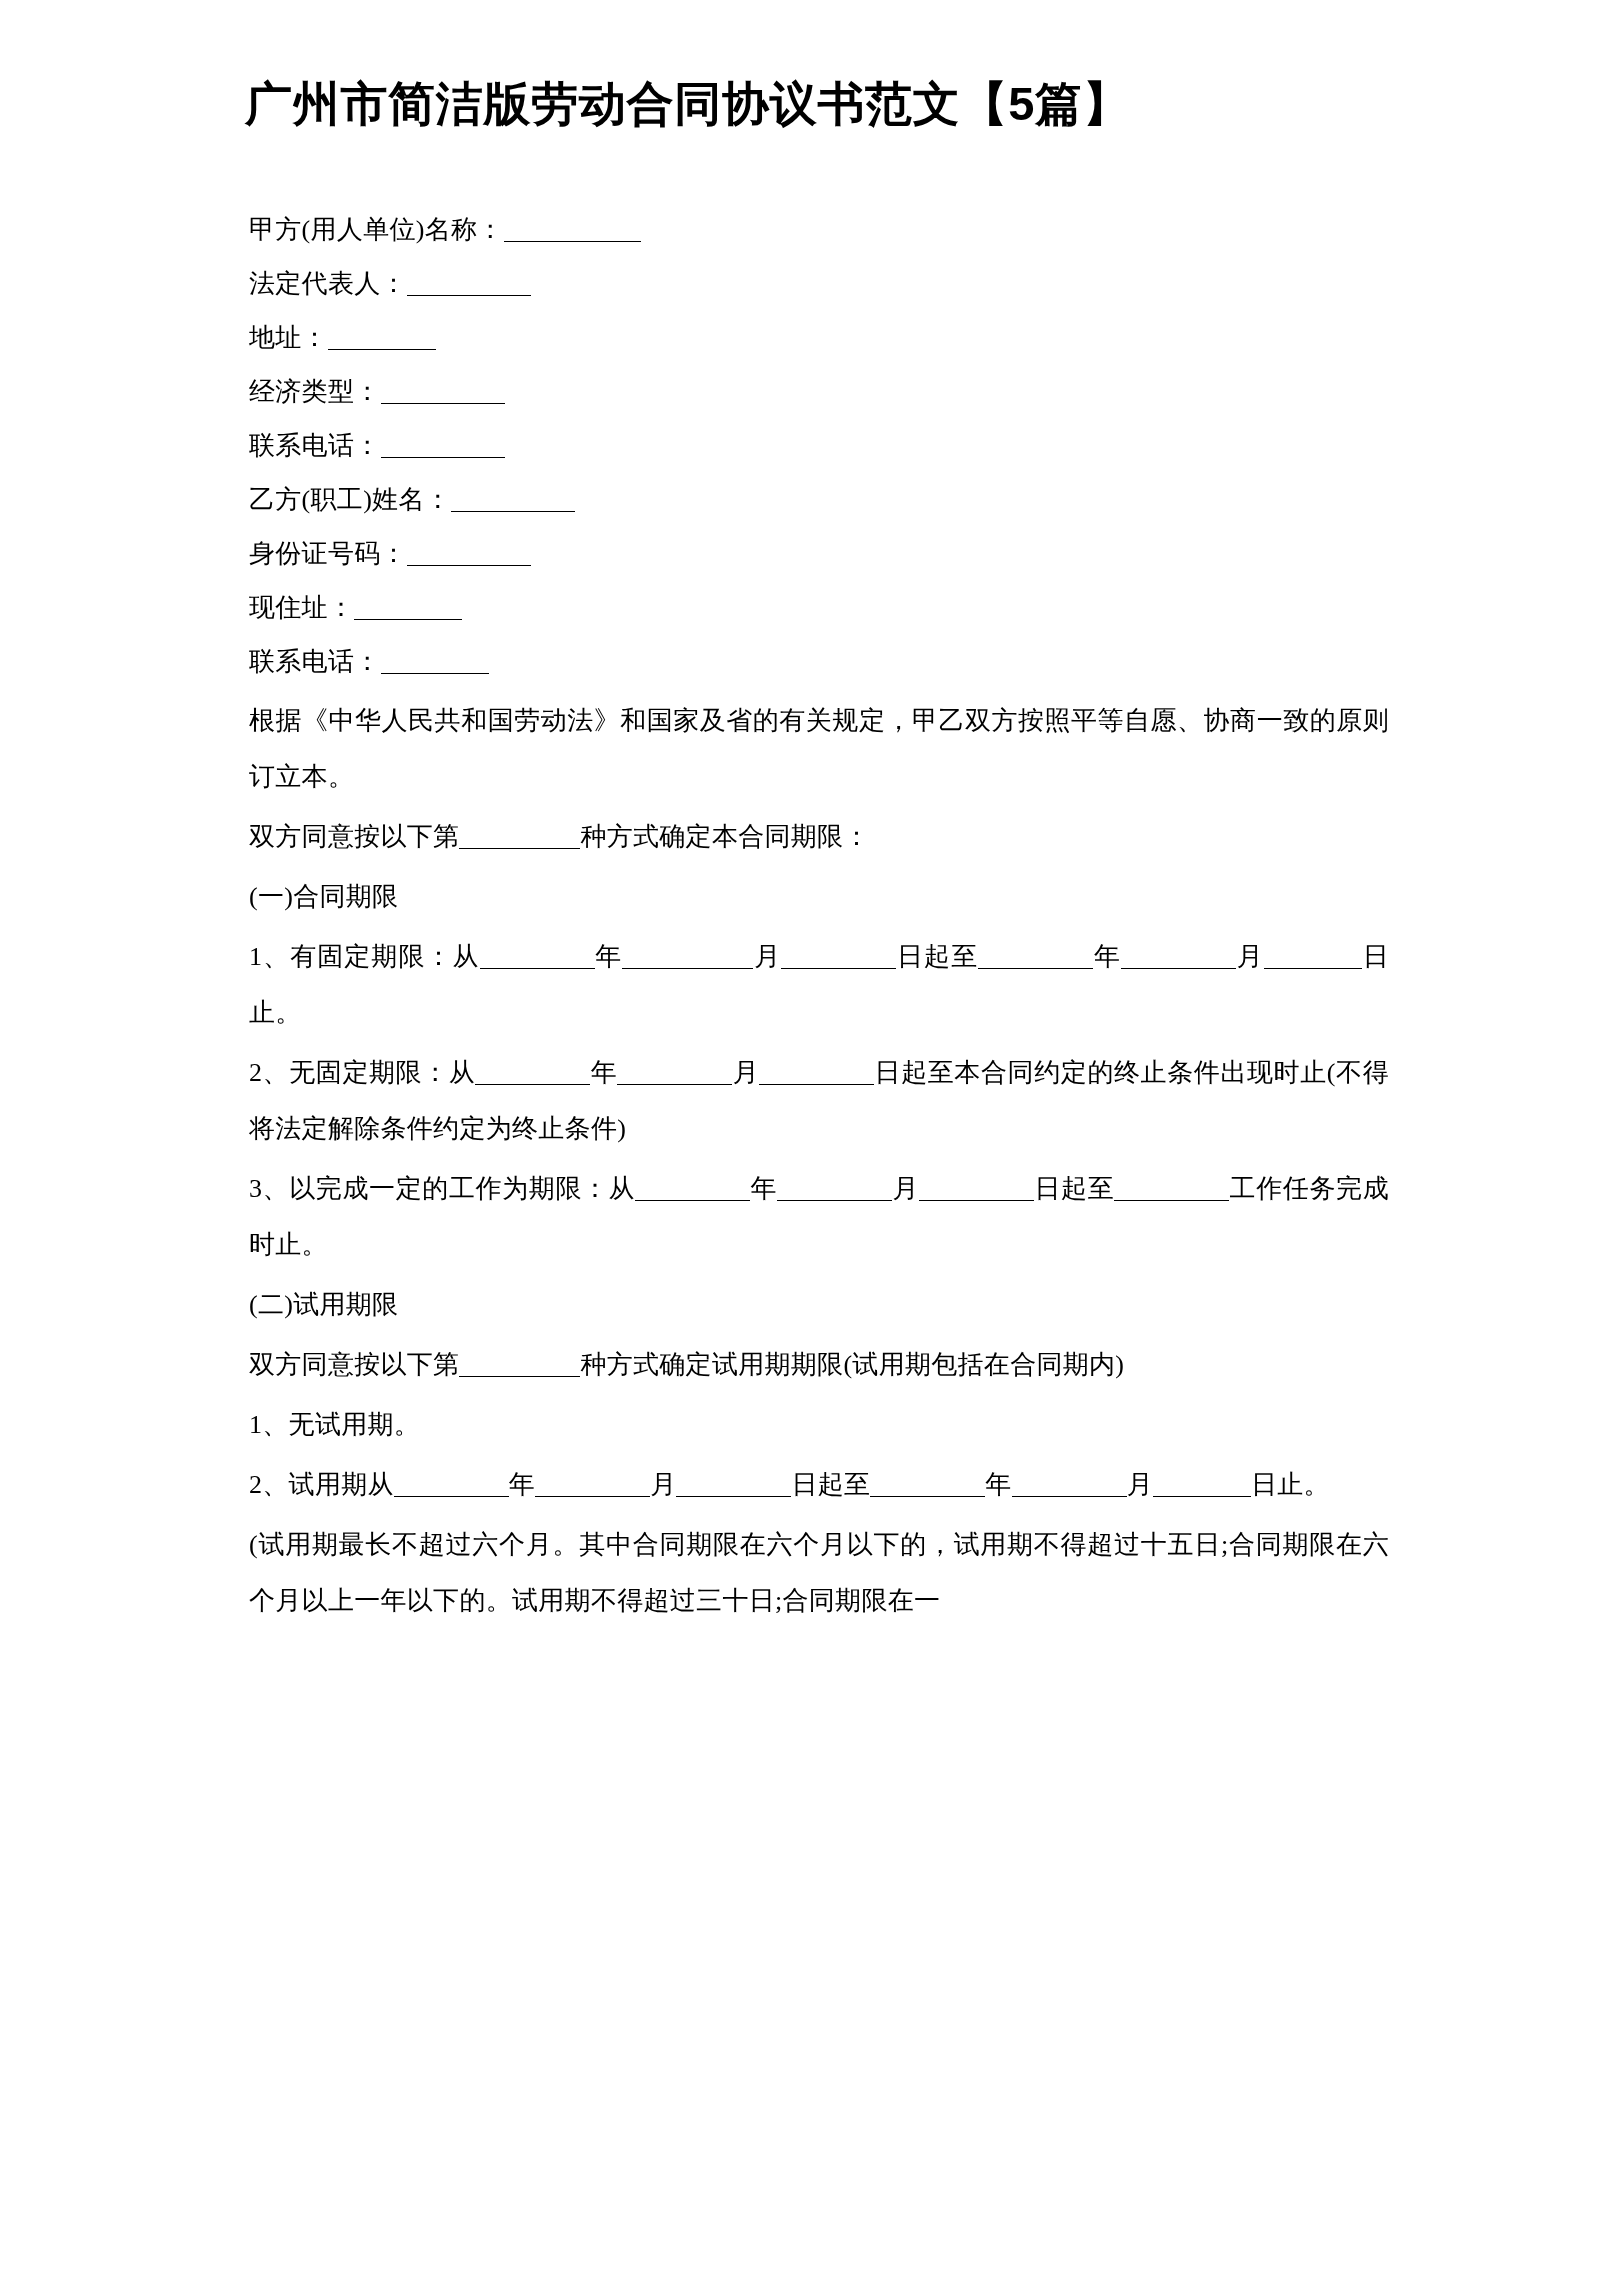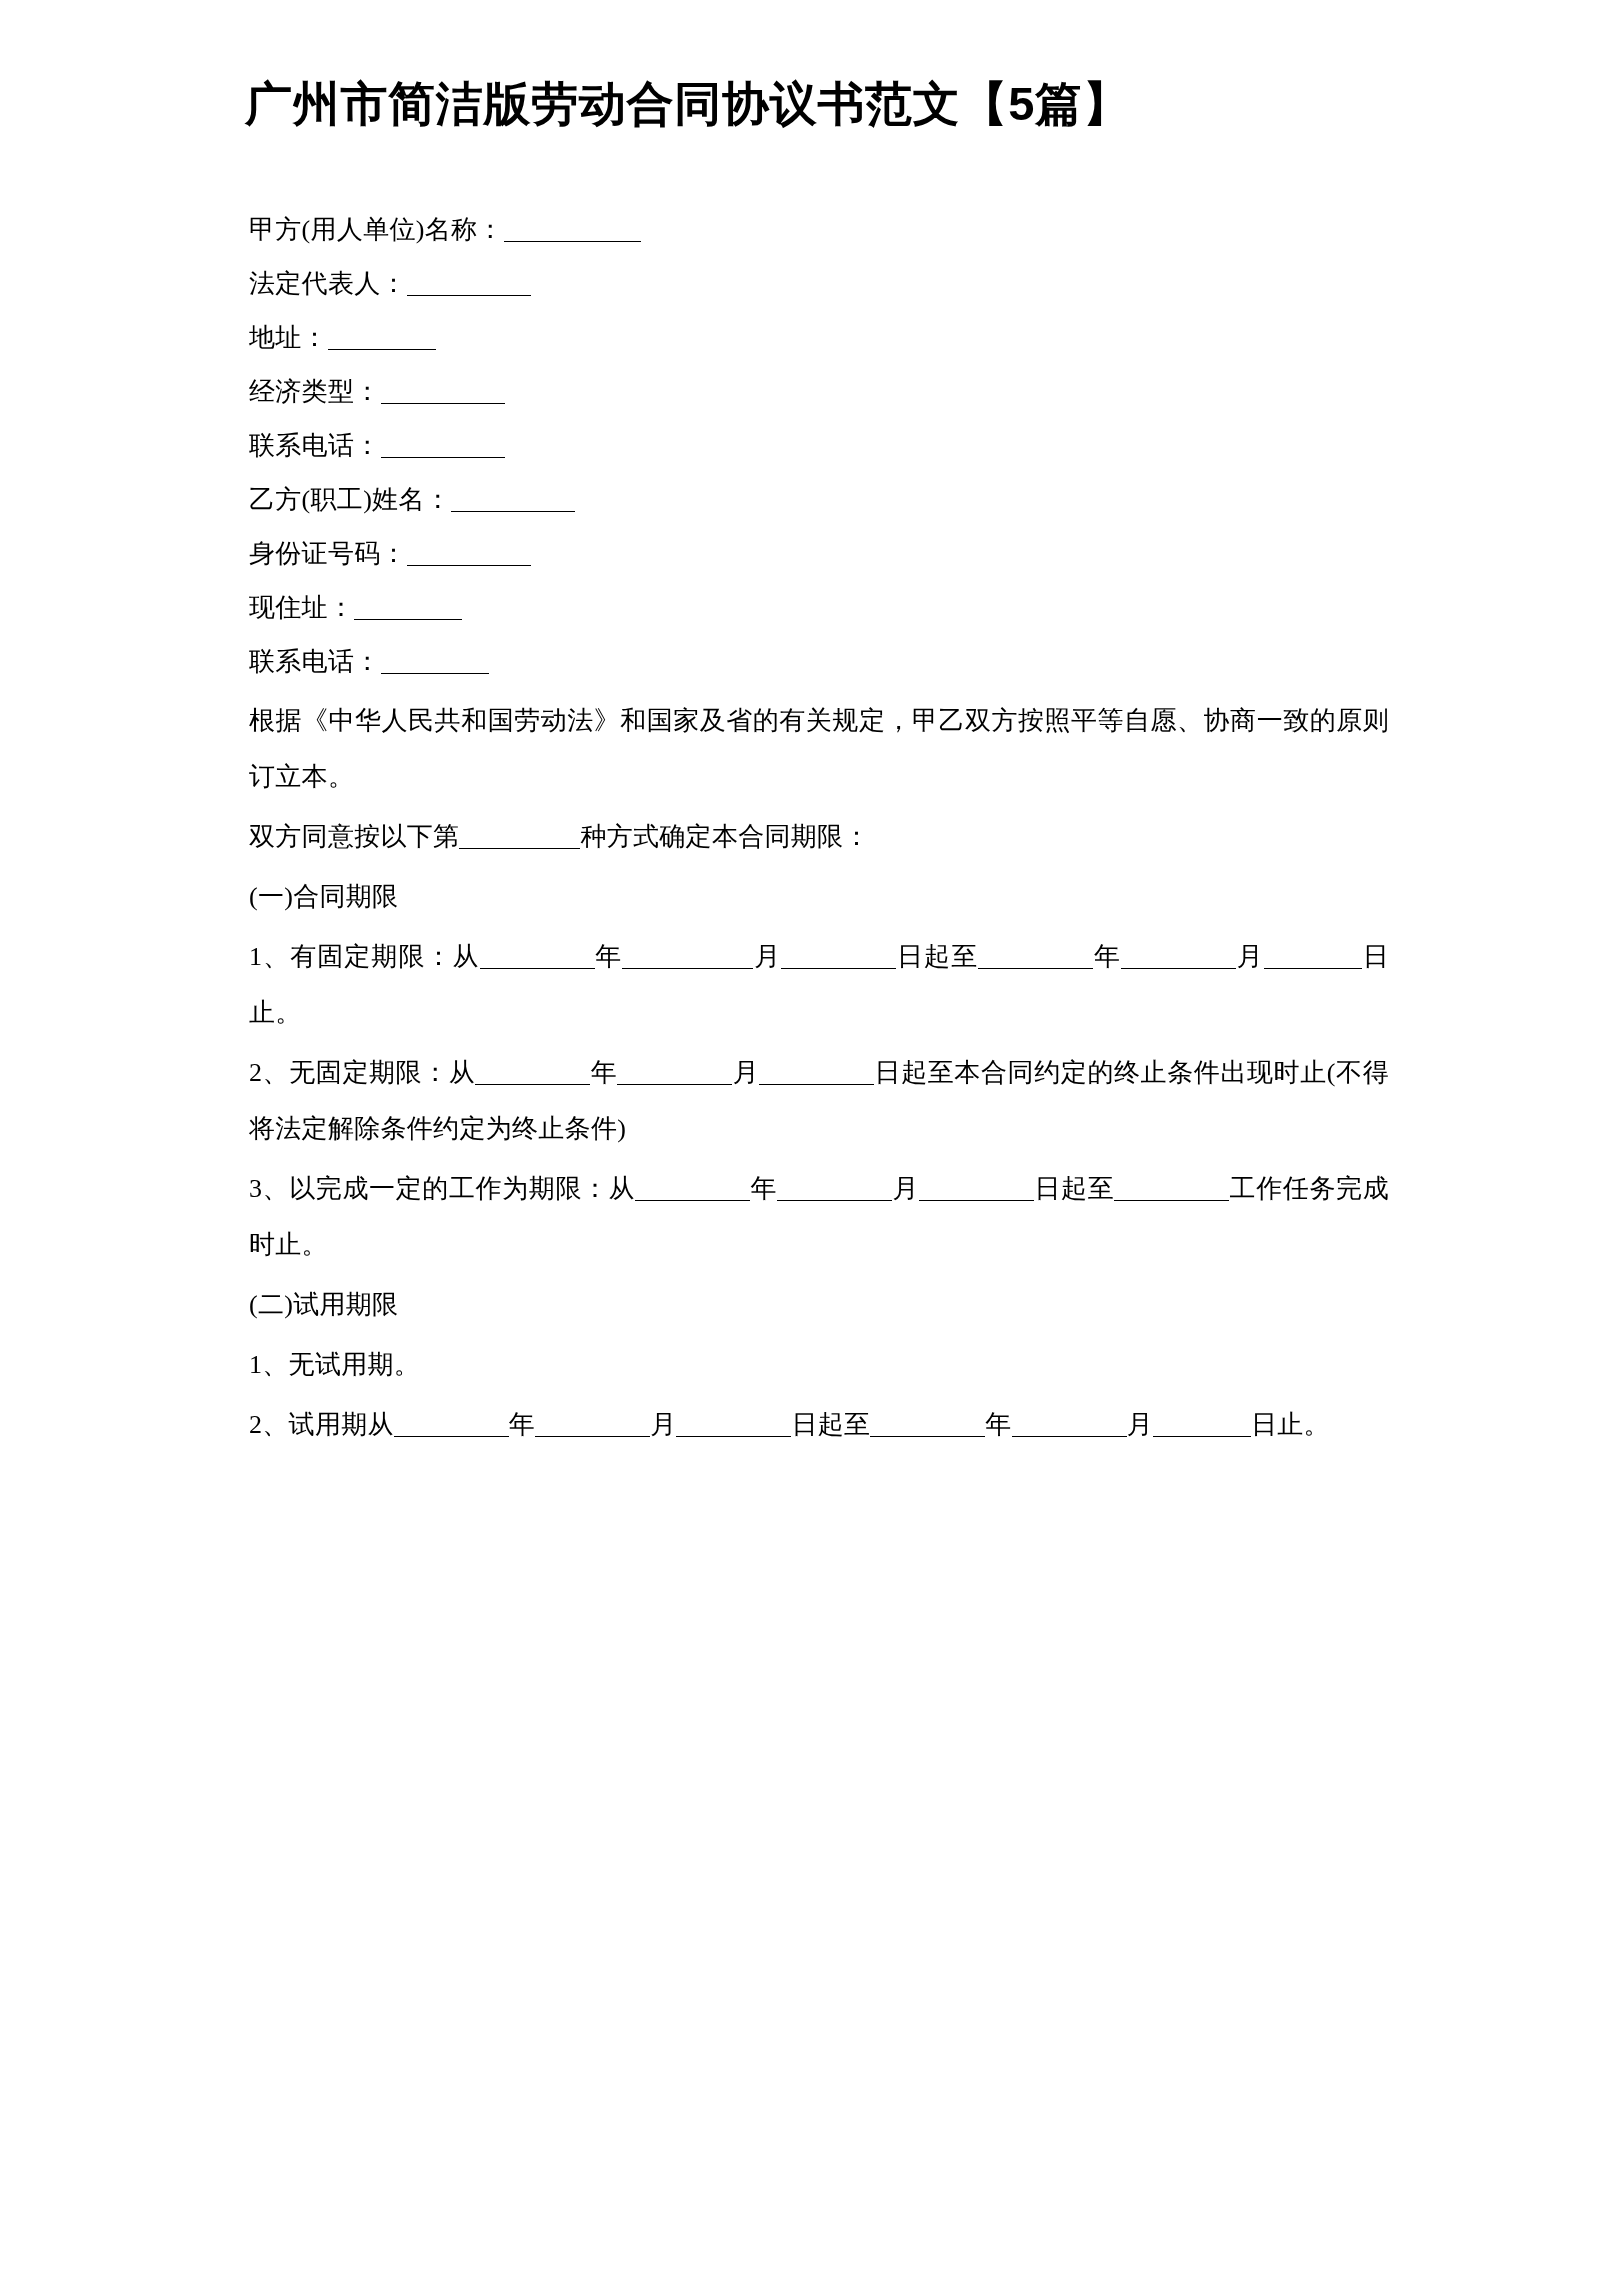--- a/index.html
+++ b/index.html
@@ -120,21 +120,23 @@
     <p class="para">(一)合同期限</p>
 
     <p class="para para-wide"><span>1、有固定期限：从</span><span class="blank-inline bi-5"></span><span>年</span><span class="blank-inline bi-6"></span><span>月</span><span class="blank-inline bi-5"></span><span>日起至</span><span class="blank-inline bi-5"></span><span>年</span><span class="blank-inline bi-5"></span><span>月</span><span class="blank-inline bi-3"></span><span>日止。</span></p>
 
     <p class="para para-wide"><span>2、无固定期限：从</span><span class="blank-inline bi-5"></span><span>年</span><span class="blank-inline bi-5"></span><span>月</span><span class="blank-inline bi-5"></span><span>日起至本合同约定的终止条件出现时止(不得将法定解除条件约定为终止条件)</span></p>
 
     <p class="para para-wide"><span>3、以完成一定的工作为期限：从</span><span class="blank-inline bi-5"></span><span>年</span><span class="blank-inline bi-5"></span><span>月</span><span class="blank-inline bi-5"></span><span>日起至</span><span class="blank-inline bi-5"></span><span>工作任务完成时止。</span></p>
 
     <p class="para">(二)试用期限</p>
 
+    <p class="para"><span>双方同意按以下第</span><span class="blank-inline bi-1"></span><span>种方式确定试用期期限(试用期包括在合同期内)</span></p>
 
     <p class="para">1、无试用期。</p>
 
     <p class="para para-wide"><span>2、试用期从</span><span class="blank-inline bi-5"></span><span>年</span><span class="blank-inline bi-5"></span><span>月</span><span class="blank-inline bi-5"></span><span>日起至</span><span class="blank-inline bi-5"></span><span>年</span><span class="blank-inline bi-5"></span><span>月</span><span class="blank-inline bi-3"></span><span>日止。</span></p>
 
+    <p class="para para-wide">(试用期最长不超过六个月。其中合同期限在六个月以下的，试用期不得超过十五日;合同期限在六个月以上一年以下的。试用期不得超过三十日;合同期限在一</p>
 
   </div>
 </div>
 
 
 </body></html>

